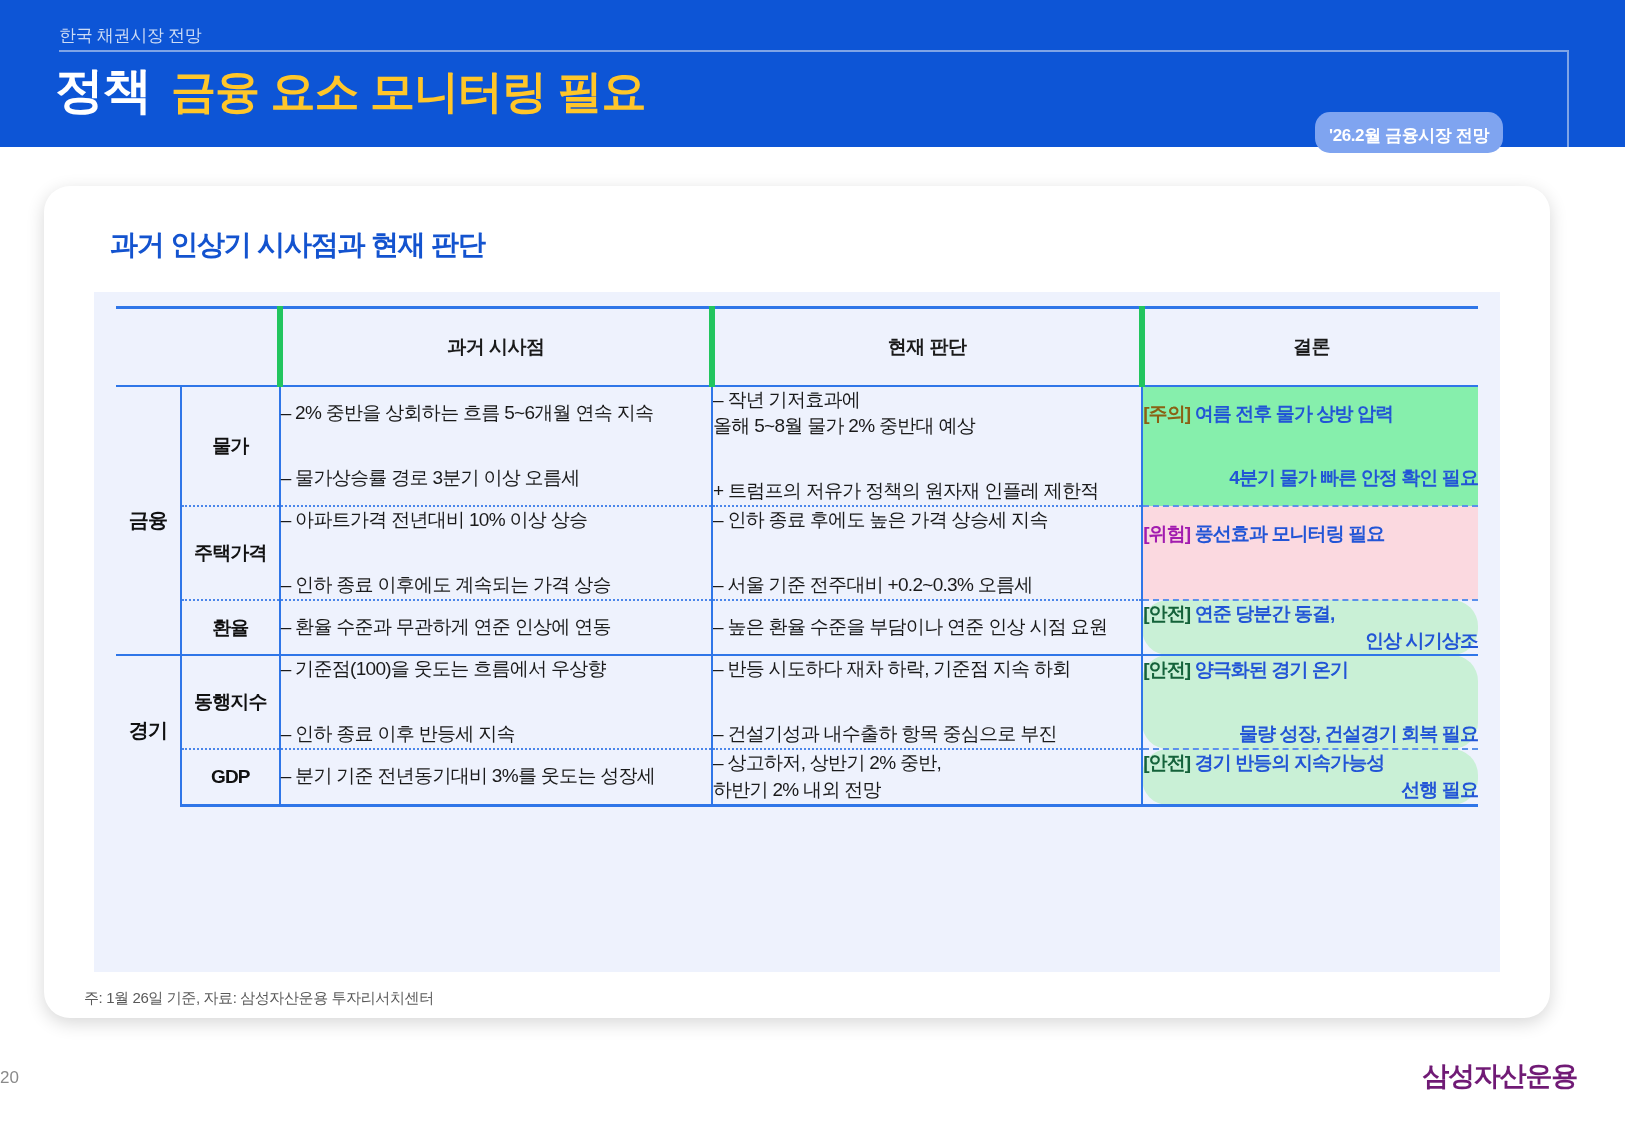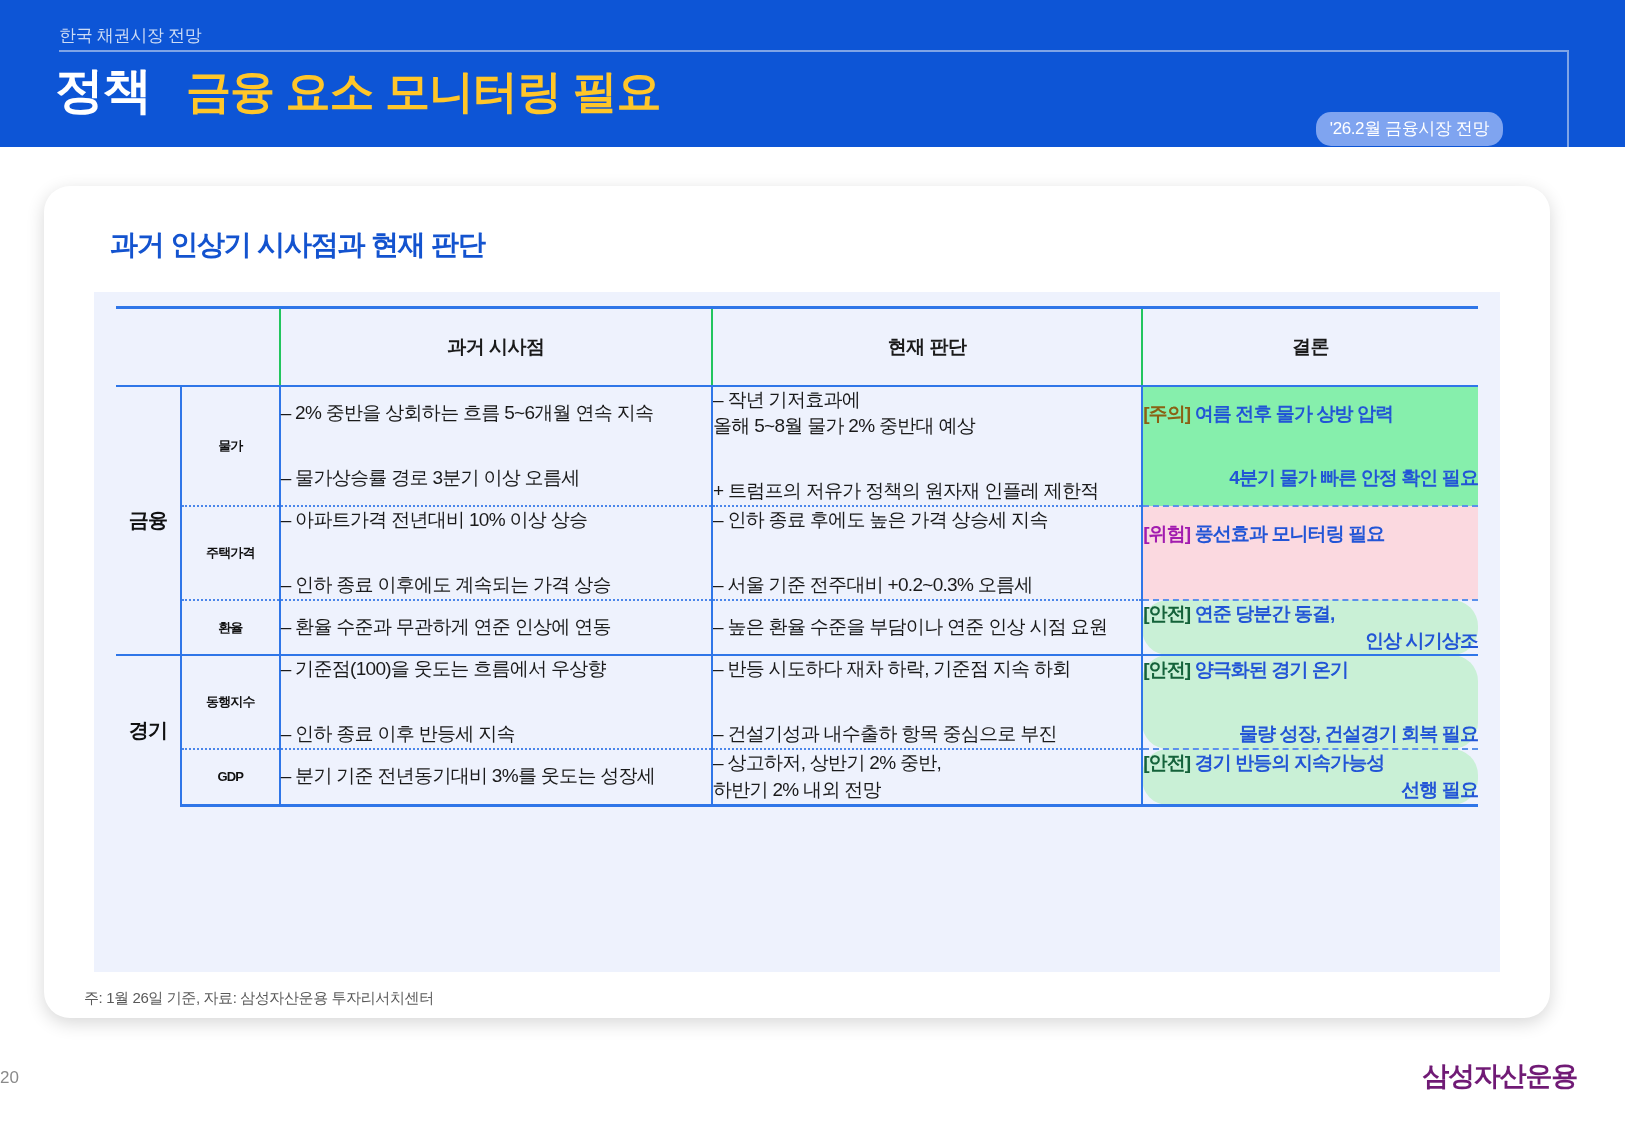--- a/index.html
+++ b/index.html
@@ -23,35 +23,35 @@
   .header-rule {
     position:absolute; left:59px; top:50px; width:1510px; height:2px;
     background:#7fa4e6;
   }
   .header-rule-right {
     position:absolute; left:1567px; top:50px; width:2px; height:97px;
     background:#7fa4e6;
   }
   .header-titlewrap {
     position:absolute; left:55px; top:66px;
-    display:flex; align-items:baseline; gap:35px;
+    display:flex; align-items:baseline; gap:20px;
   }
   .header-cat {
     font-size:49px; font-weight:bold; color:#ffffff;
     letter-spacing:-1px; line-height:1;
   }
   .header-title {
     font-size:45px; font-weight:bold; color:#ffc629;
     letter-spacing:-1px; line-height:1;
   }
   .header-badge {
     position:absolute; right:122px; top:112px;
     background:#7fa4f0; color:#ffffff;
-    font-size:17px; font-weight:normal;
-    padding:5px 14px 6px 14px;
+    font-size:17px; font-weight:bold;
+    padding:12px 14px 6px 14px;
     letter-spacing:-0.4px; white-space:nowrap;border-radius:15px;
   }
 
   
   .card {
     position:absolute; left:44px; top:186px;
     width:1506px; height:832px;
     background:#ffffff;
     border-radius:26px;
     box-shadow:0 5px 18px rgba(0,0,0,0.16);
@@ -88,33 +88,33 @@
 
   
   .hrow td {
     height:78px;
     border-top:3px solid #2f76e8;
     border-bottom:2px solid #2f76e8;
     text-align:center;
     font-size:19px; font-weight:bold; color:#1a1a1a;
     letter-spacing:-0.5px;
   }
-  .hrow td.vline { border-left:2px solid #22c55e; }
+  .hrow td.vline { border-left:6px solid #22c55e; }
   .hrow td.blank { border-bottom:none; }
 
   
   .vsep { border-left:2px solid #2f76e8; }
 
   
   .lbl-group, .lbl-sub {
     text-align:center;
     font-size:20px; font-weight:bold; color:#111111;
     letter-spacing:-0.8px;
   }
-  .lbl-sub { font-size:13px;margin-top:40px; }
+  .lbl-sub { font-size:19px;margin-top:40px; }
 
   
   .cell {
     padding:14px 16px 14px 14px;
     font-size:19px; color:#1a1a1a;
     letter-spacing:-0.7px;
     line-height:1.42;
   }
   .cell .line { white-space:nowrap; }
   .gap { height:38px; }

